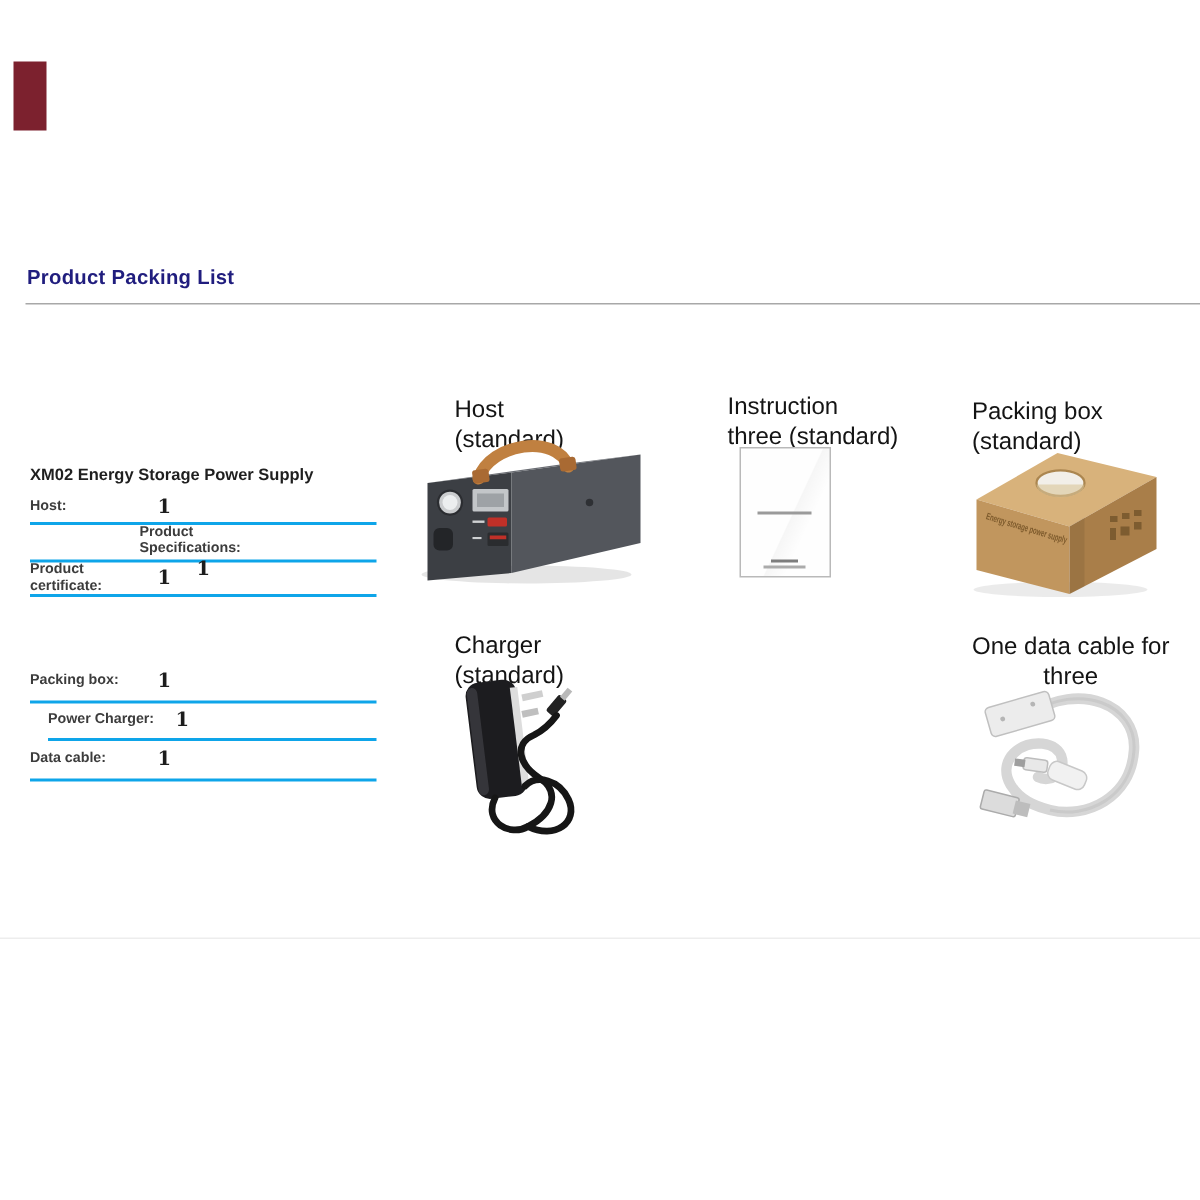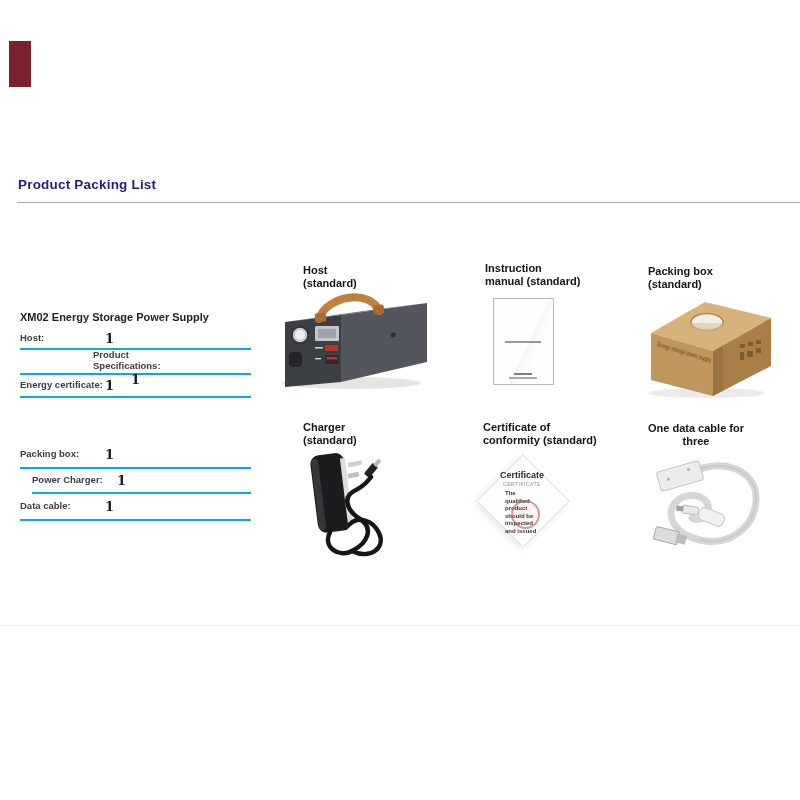--- a/index.html
+++ b/index.html
@@ -21,21 +21,21 @@
   .p-row:nth-child(2){height:25px;flex-direction:column;}
   .p-row:nth-child(3){height:23px;}
   .p-row:nth-child(4){height:27px;margin-top:44px;}
   .p-row:nth-child(5){height:25px;margin-left:12px;}
   .p-row:nth-child(6){height:27px;}
   .p-label{width:85px;font-size:9.5px;color:#3c3c3c;line-height:1.15;}
   .p-qty{font-family:"DejaVu Serif","Liberation Serif",serif;font-size:13px;color:#1c1c1c;}
 
   
   .item{position:absolute;}
-  .item-label{font-size:11px;font-weight:bold;color:#141414;line-height:1.22;}
+  .item-label{font-size:16px;font-weight:normal;color:#141414;line-height:1.22;}
   .item-figure{position:absolute;}
   #item-host{left:303px;top:264px;}
   #item-manual{left:485px;top:262px;}
   #item-box{left:648px;top:265px;}
   #item-charger{left:303px;top:421px;}
   #item-cert{left:483px;top:421px;}
   #item-cable{left:648px;top:422px;text-align:center;}
 
   #item-host .item-figure{left:-28px;top:24px;}
   #item-manual .item-figure{left:8px;top:36px;}
@@ -79,21 +79,21 @@
   <div class="packing-table">
     <div class="p-row">
       <span class="p-label">Host:</span>
       <span class="p-qty">1</span>
     </div>
     <div class="p-row">
       <span class="p-label">Product Specifications:</span>
       <span class="p-qty">1</span>
     </div>
     <div class="p-row">
-      <span class="p-label">Energy certificate:</span>
+      <span class="p-label">Product certificate:</span>
       <span class="p-qty">1</span>
     </div>
     <div class="p-row">
       <span class="p-label">Packing box:</span>
       <span class="p-qty">1</span>
     </div>
     <div class="p-row">
       <span class="p-label">Power Charger:</span>
       <span class="p-qty">1</span>
     </div>
@@ -129,21 +129,21 @@
         <rect x="50" y="67" width="14" height="9" rx="1" fill="#2a2c2f"></rect>
         <rect x="51.5" y="69" width="11" height="2.5" fill="#c03028"></rect>
         <circle cx="118" cy="47" r="2.5" fill="#2e3034"></circle>
       </svg>
     </div>
   </div>
 
   <div class="item" id="item-manual">
     <div class="item-label">
       <div>Instruction</div>
-        <div>manual (standard)</div>
+        <div>three (standard)</div>
     </div>
     <div class="item-figure">
       <div class="manual-page">
         <div class="manual-line-mid"></div>
         <div class="manual-line-b1"></div>
         <div class="manual-line-b2"></div>
       </div>
     </div>
   </div>
 
@@ -191,35 +191,20 @@
         <g transform="rotate(40 72 22)">
           <rect x="68" y="16" width="7" height="14" rx="1.5" fill="#222"></rect>
           <rect x="69.5" y="9" width="4" height="8" fill="#b9b9b9"></rect>
         </g>
         <path d="M30,84 C22,100 40,110 52,103 C68,95 74,80 60,71 C46,62 42,48 56,42 C64,38 68,33 71,29" stroke="#161616" stroke-width="4.5" fill="none" stroke-linecap="round"></path>
         <path d="M52,103 C70,112 86,100 79,85 C73,72 58,68 50,76" stroke="#161616" stroke-width="4.5" fill="none" stroke-linecap="round"></path>
       </svg>
     </div>
   </div>
 
-  <div class="item" id="item-cert">
-    <div class="item-label">
-      <div>Certificate of</div>
-        <div>conformity (standard)</div>
-    </div>
-    <div class="item-figure cert-figure">
-      <div class="cert-diamond"></div>
-      <div class="cert-content">
-        <div class="cert-title">Certificate</div>
-        <div class="cert-sub">CERTIFICATE</div>
-        <div class="cert-body">The qualified product should be inspected and issued</div>
-      </div>
-      <div class="cert-stamp"></div>
-    </div>
-  </div>
 
   <div class="item" id="item-cable">
     <div class="item-label">
       <div>One data cable for</div>
         <div>three</div>
     </div>
     <div class="item-figure">
       <svg width="130" height="122" viewBox="0 0 130 122">
         <path d="M44,30 C78,8 116,24 114,54 C112,86 82,100 58,94 C32,88 22,68 34,56 C44,46 64,48 66,60 C68,70 58,76 50,72" stroke="#d6d6d6" stroke-width="7" fill="none" stroke-linecap="round"></path>
         <path d="M44,30 C78,8 116,24 114,54 C112,86 82,100 58,94" stroke="#c2c2c2" stroke-width="2" fill="none" opacity="0.6"></path>

